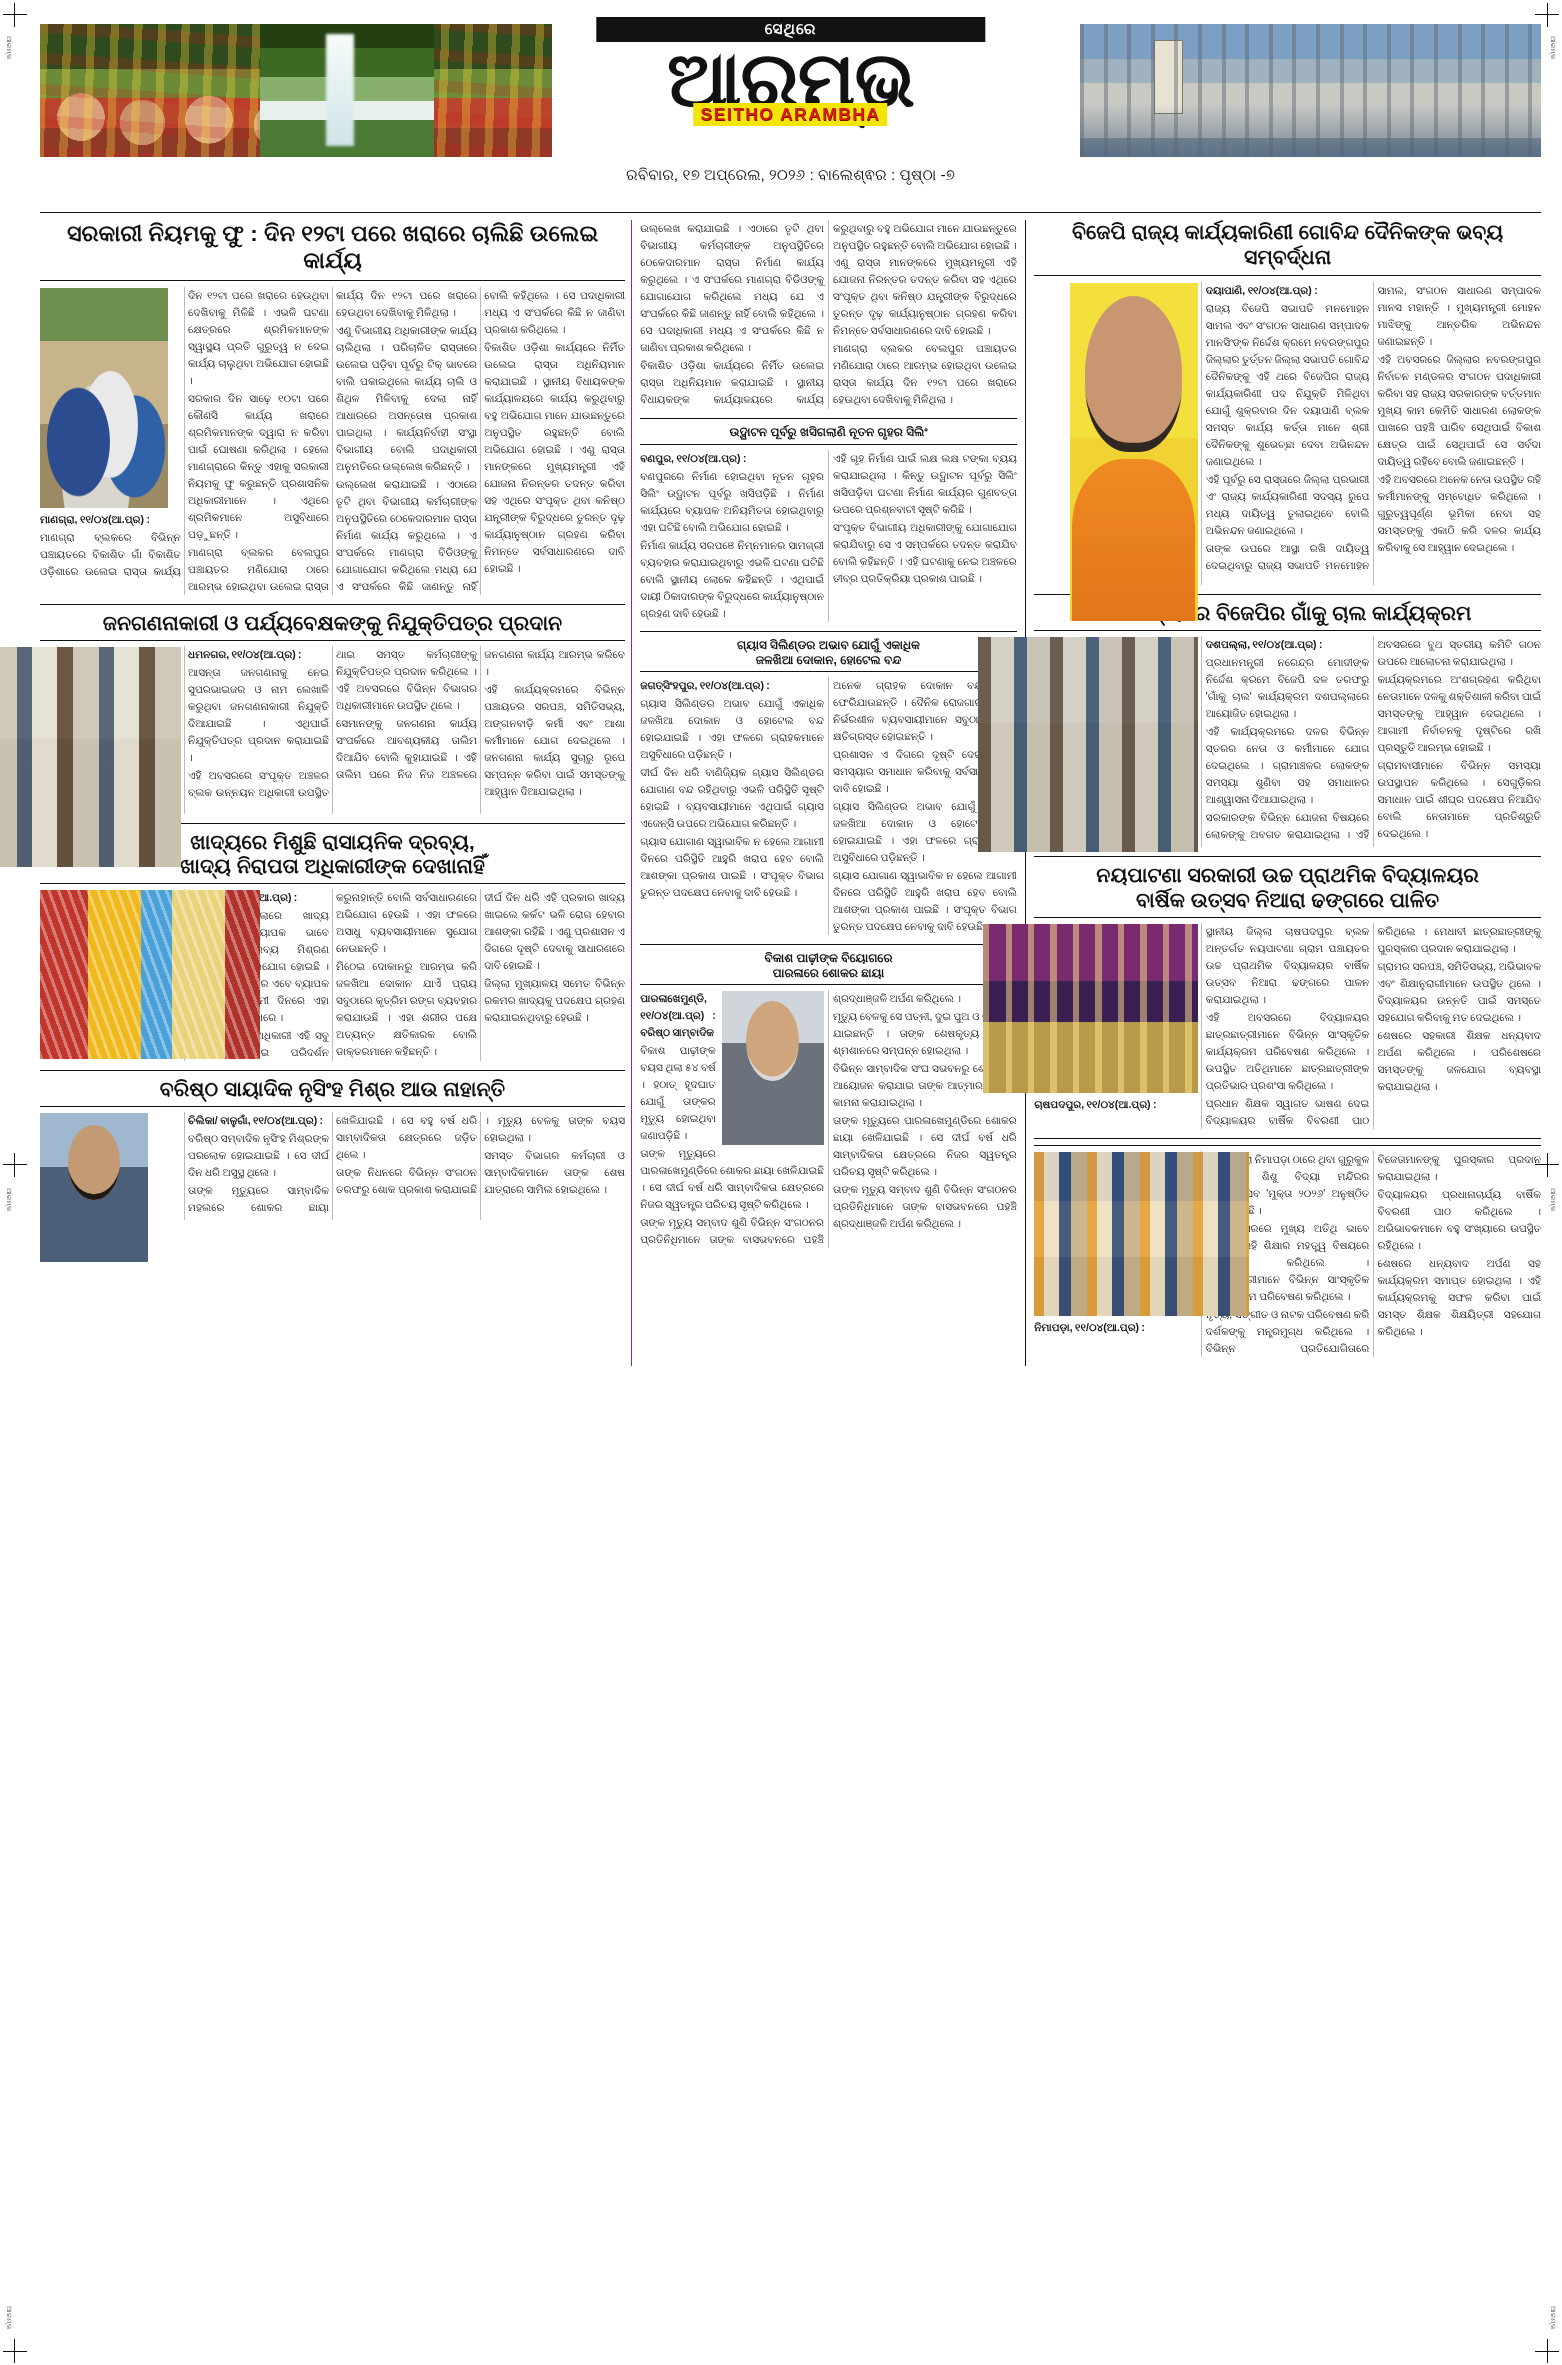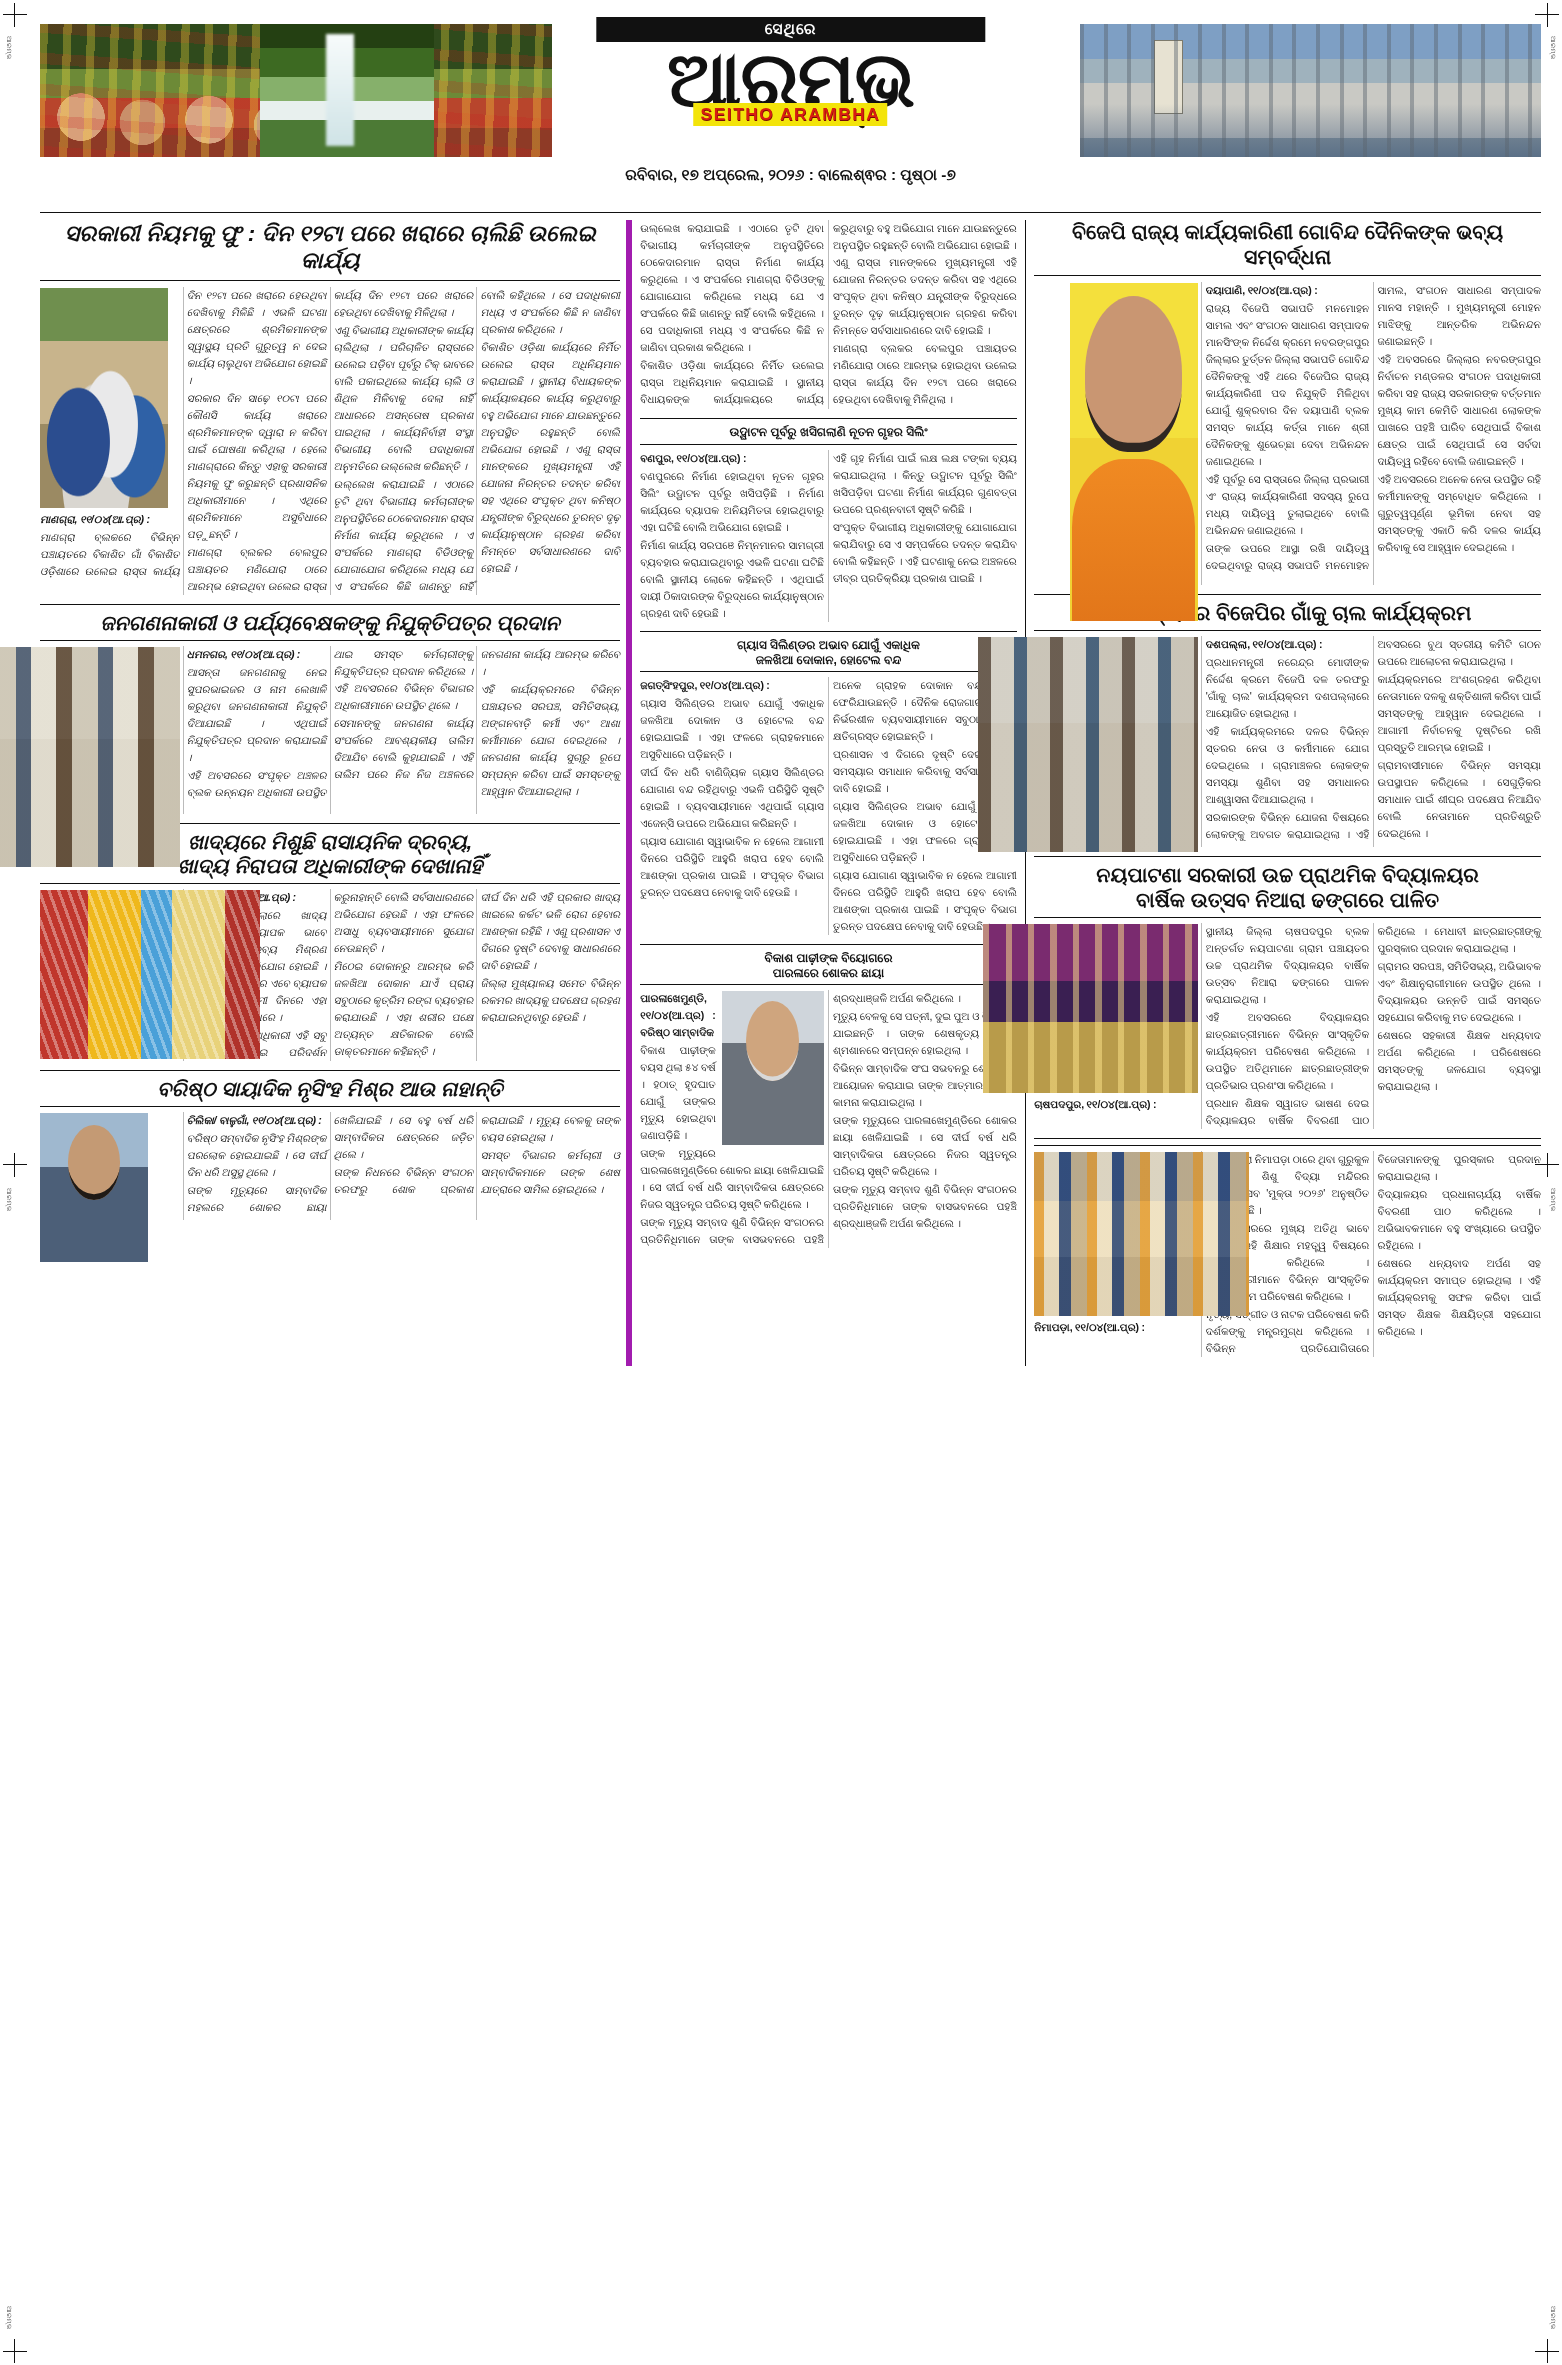--- a/index.html
+++ b/index.html
@@ -30,21 +30,21 @@
     width:389px;text-align:center;background:#fff;padding:0 8.2px;z-index:4;}
   .mast-kicker{background:#111;color:#fff;font-size:15.4px;line-height:1.25;
     padding:2px 0 3.1px;letter-spacing:1px;font-weight:bold;}
   .mast-title{font-size:77px;line-height:0.95;font-weight:bold;color:#111;
     letter-spacing:-1px;margin-top:1px;}
   .mast-sub{position:absolute;left:50%;transform:translateX(-50%);
     top:86px;background:#f3e40a;color:#d81d12;font-size:17.4px;font-weight:bold;
     letter-spacing:1.5px;padding:1px 7.2px;white-space:nowrap;
     text-shadow:0.5px 0.5px 0 #7a0b05;}
   .mast-date{position:absolute;left:50%;transform:translateX(-50%);top:154px;
-    width:615px;text-align:center;font-size:15.4px;font-weight:bold;color:#111;}
+    width:615px;text-align:center;font-size:15.4px;font-weight:normal;color:#111;}
 
   
   .tribal{background:
     radial-gradient(circle at 8% 70%, #d8a07a 0 23.6px, transparent 24px),
     radial-gradient(circle at 20% 74%, #c98f6a 0 22.5px, transparent 23px),
     radial-gradient(circle at 33% 72%, #d9a583 0 23.6px, transparent 24px),
     radial-gradient(circle at 46% 76%, #caa07d 0 21.5px, transparent 22px),
     linear-gradient(180deg,#2f4a1c 0 34%, #6d8a37 34% 56%, #b8452c 56% 78%, #8e3a26 78% 100%);
   }
   .tribal:after{content:"";position:absolute;inset:0;
@@ -55,21 +55,21 @@
     background:linear-gradient(180deg,#f7fbfb,#cfe3e6);filter:blur(1.5px);}
   .dam{background:linear-gradient(180deg,#7e9fc4 0 26%, #9fb2bd 26% 44%, #c9c9c4 44% 86%, #8e9aa0 86% 100%);}
   .dam:after{content:"";position:absolute;inset:0;
     background:repeating-linear-gradient(90deg, rgba(90,100,110,.45) 0 4.1px, rgba(255,255,255,0) 4.1px 23.6px),
                linear-gradient(180deg, rgba(255,255,255,0) 60%, rgba(40,70,110,.5) 100%);}
   .dam-tower{position:absolute;left:16%;top:12%;width:27px;height:72px;background:#e7e2d2;border:1px solid #7d7a6c;}
 
   
   .body{display:flex;margin-top:7.2px;}
   .colzone{box-sizing:border-box;}
-  .zoneL{width:592px;padding-right:6px;border-right:6px solid #a21caf;font-style:italic;}
+  .zoneL{width:592px;padding-right:6px;border-right:1px solid #a21caf;}
   .zoneM{width:394px;padding:0 8.2px;border-right:1px solid #111;}
   .zoneR{width:515px;padding-left:8.2px;}
 
   .hl{font-weight:bold;color:#111;text-align:center;line-height:1.2;}
   .hl-xl{font-size:22.5px;}
   .hl-lg{font-size:20.5px;}
   .hl-md{font-size:12px;}
   .rule{border:0;border-top:1px solid #111;margin:5.1px 0 6.1px;}
   .rule-thin{border:0;border-top:0.5px solid #111;margin:4.1px 0 5.1px;}
 

